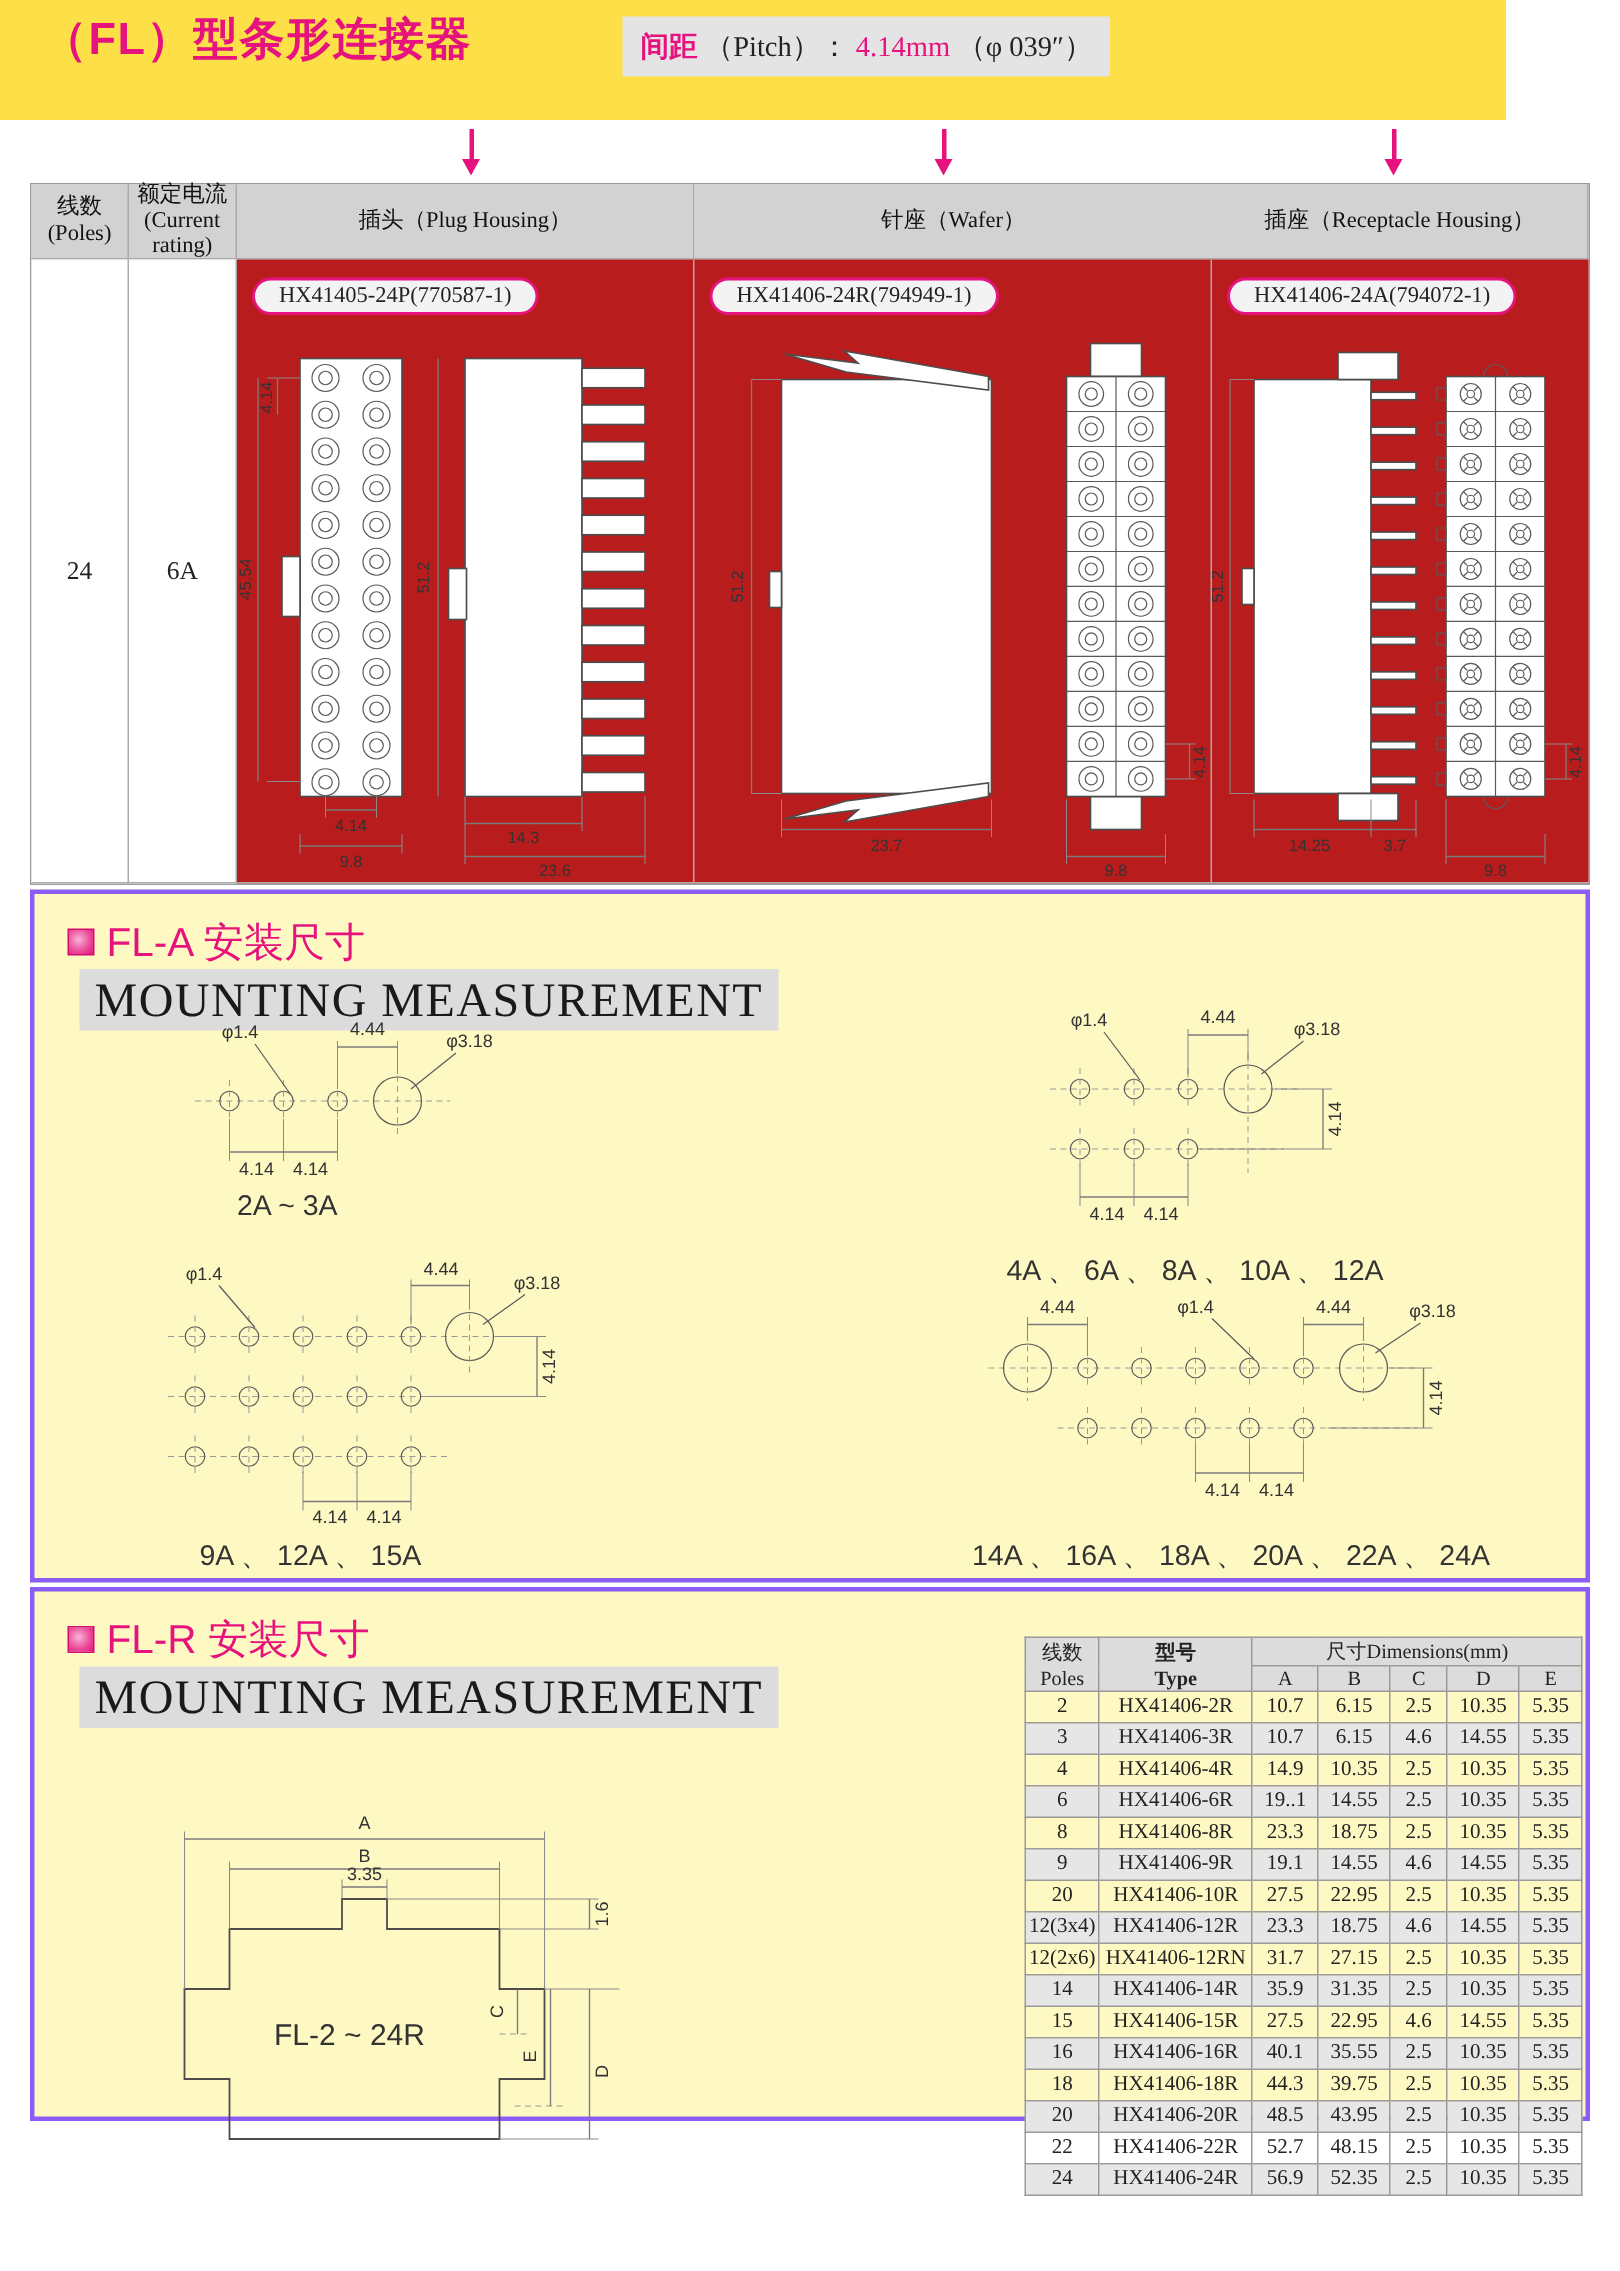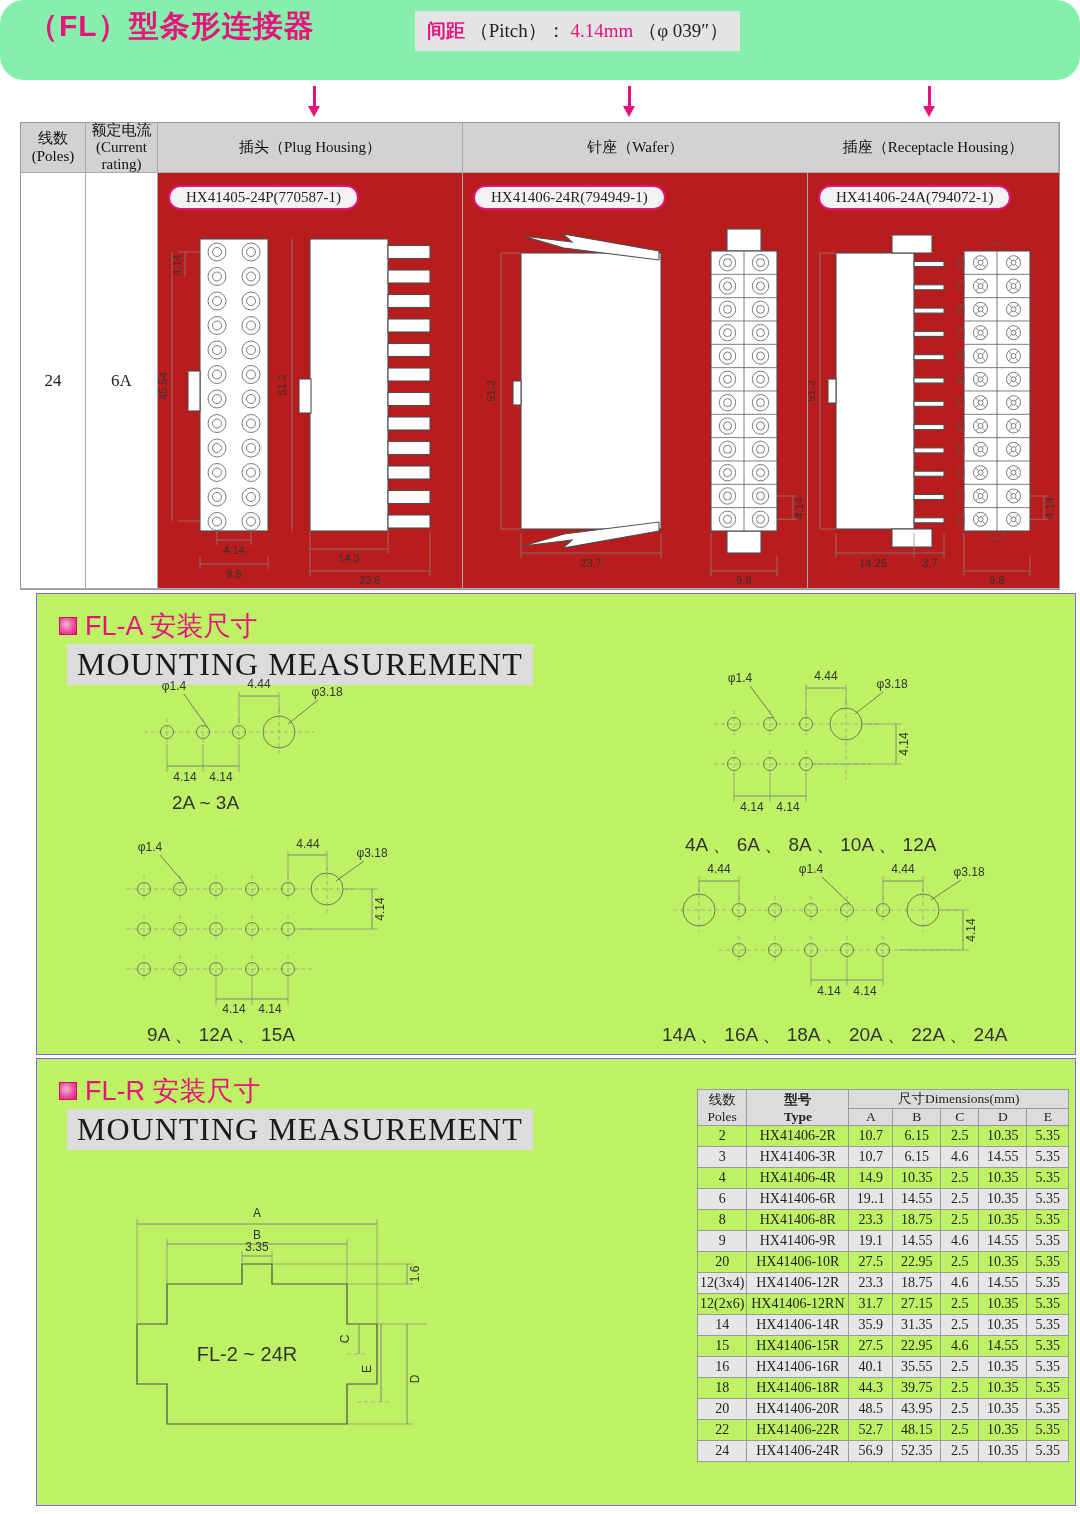--- a/index.html
+++ b/index.html
@@ -1,20 +1,20 @@
 <!DOCTYPE html>
 <html><head>
 <meta charset="utf-8">
 <style>
   * { margin:0; padding:0; box-sizing:border-box; }
   body { background:#ffffff; font-family:"Liberation Serif", serif; }
   .page { position:relative; width:1080px; height:1514px; background:#ffffff; overflow:hidden; }
 
   
-  .hdr { position:absolute; left:0; top:0; width:1080px; height:80px; background:#86efac;border-radius:24px; }
+  .hdr { position:absolute; left:0; top:0; width:1004px; height:80px; background:#fde047; }
   .title-cn { position:absolute; left:28px; top:6px; font-family:"Liberation Sans",sans-serif;
               font-weight:bold; font-size:30px; color:#e6127d; letter-spacing:1px; }
   .title-en { position:absolute; left:28px; top:46px; font-weight:bold; font-size:21px; color:#111; }
   .pitch-badge { position:absolute; left:415px; top:11px; background:#e4e4e4; padding:7px 12px;
                  font-size:19px; white-space:nowrap; }
   .pitch-badge .pk { color:#e6127d; font-family:"Liberation Sans",sans-serif; font-weight:bold; }
   .pitch-badge .bk { color:#222; }
   .pitch-badge .val { color:#e6127d; }
 
   .down-arrow { position:absolute; top:86px; width:3px; height:20px; background:#e6127d; }
@@ -40,23 +40,23 @@
   .of  { stroke:#4d4d4d; stroke-width:1.1; fill:#fff; }
   .thin{ stroke:#5a5a5a; stroke-width:0.8; fill:none; }
   .ext { stroke:#8a8a8a; stroke-width:0.7; }
   .dim { stroke:#7a7a7a; stroke-width:0.9; fill:none; }
   .cl  { stroke:#9a9a9a; stroke-width:0.7; stroke-dasharray:4 3; fill:none; }
   text.d { font-family:"Liberation Sans",sans-serif; font-size:11px; fill:#333; }
   text.big { font-family:"Liberation Sans",sans-serif; font-size:12px; fill:#333; }
   text.inner { font-family:"Liberation Sans",sans-serif; font-size:20px; fill:#333; }
 
   
-  .panel { position:absolute; left:36px; width:1040px; background:#bef264; border:1px solid #8b5cf6; }
+  .panel { position:absolute; left:20px; width:1040px; background:#fef9c3; border:3px solid #8b5cf6; }
   .panel.fla { top:593px; height:462px; }
-  .panel.flr { top:1058px; height:448px; }
+  .panel.flr { top:1058px; height:356px; }
   .sec-title { position:absolute; left:22px; top:14px; display:flex; align-items:center; }
   .bullet { width:18px; height:18px; margin-right:8px;
             background:radial-gradient(circle at 40% 40%, #f7b5d6 0%, #ec4f9c 55%, #e6127d 100%);
             border:1px solid #d10e6f; }
   .sec-title .t { font-family:"Liberation Sans",sans-serif; font-size:27px; color:#e6127d; }
   .mount { position:absolute; left:30px; top:50px; background:#dcdcdc; color:#1a1a1a;
            font-size:32px; padding:2px 10px; letter-spacing:1px; }
   .amp-label { position:absolute; font-family:"Liberation Sans",sans-serif; font-size:19px; color:#333; white-space:nowrap; }
   .drawing { position:absolute; }
 

